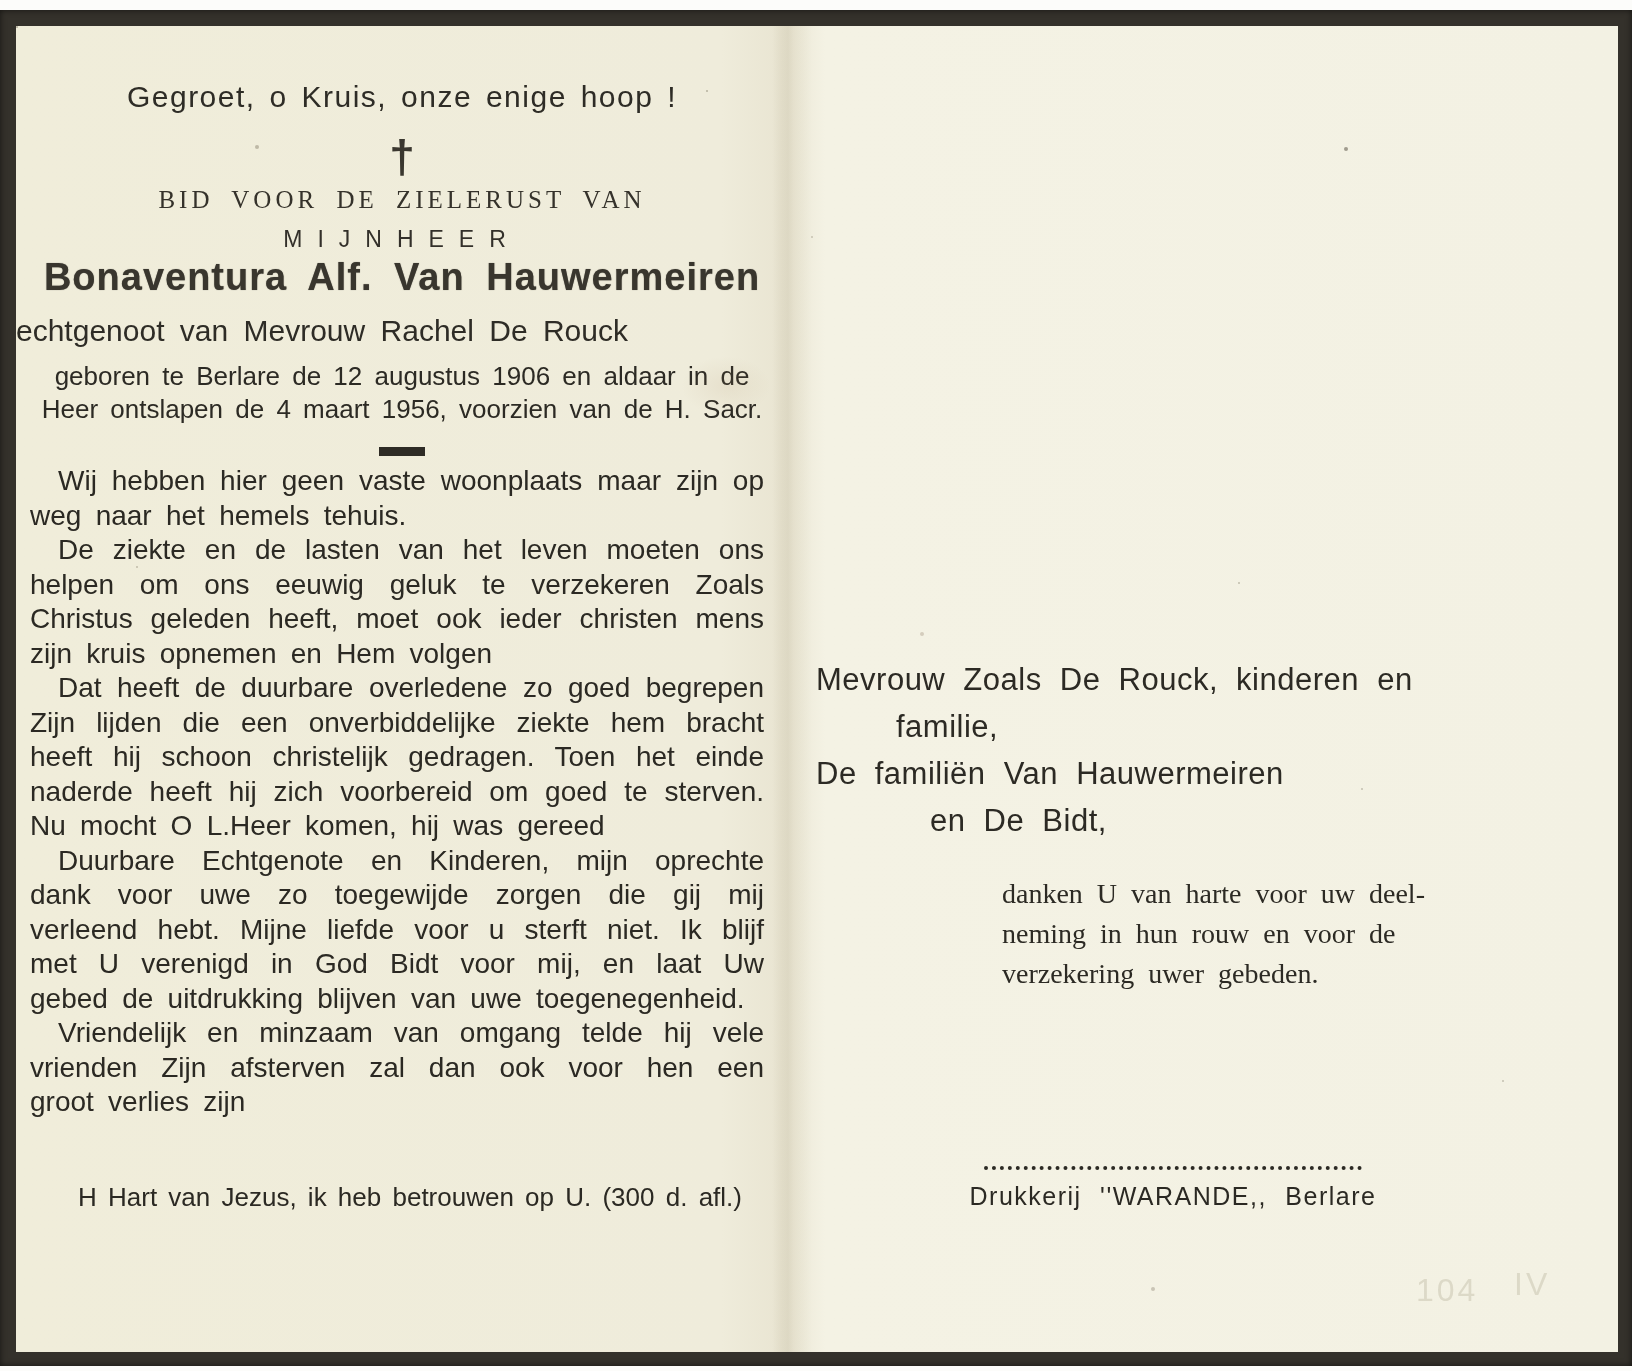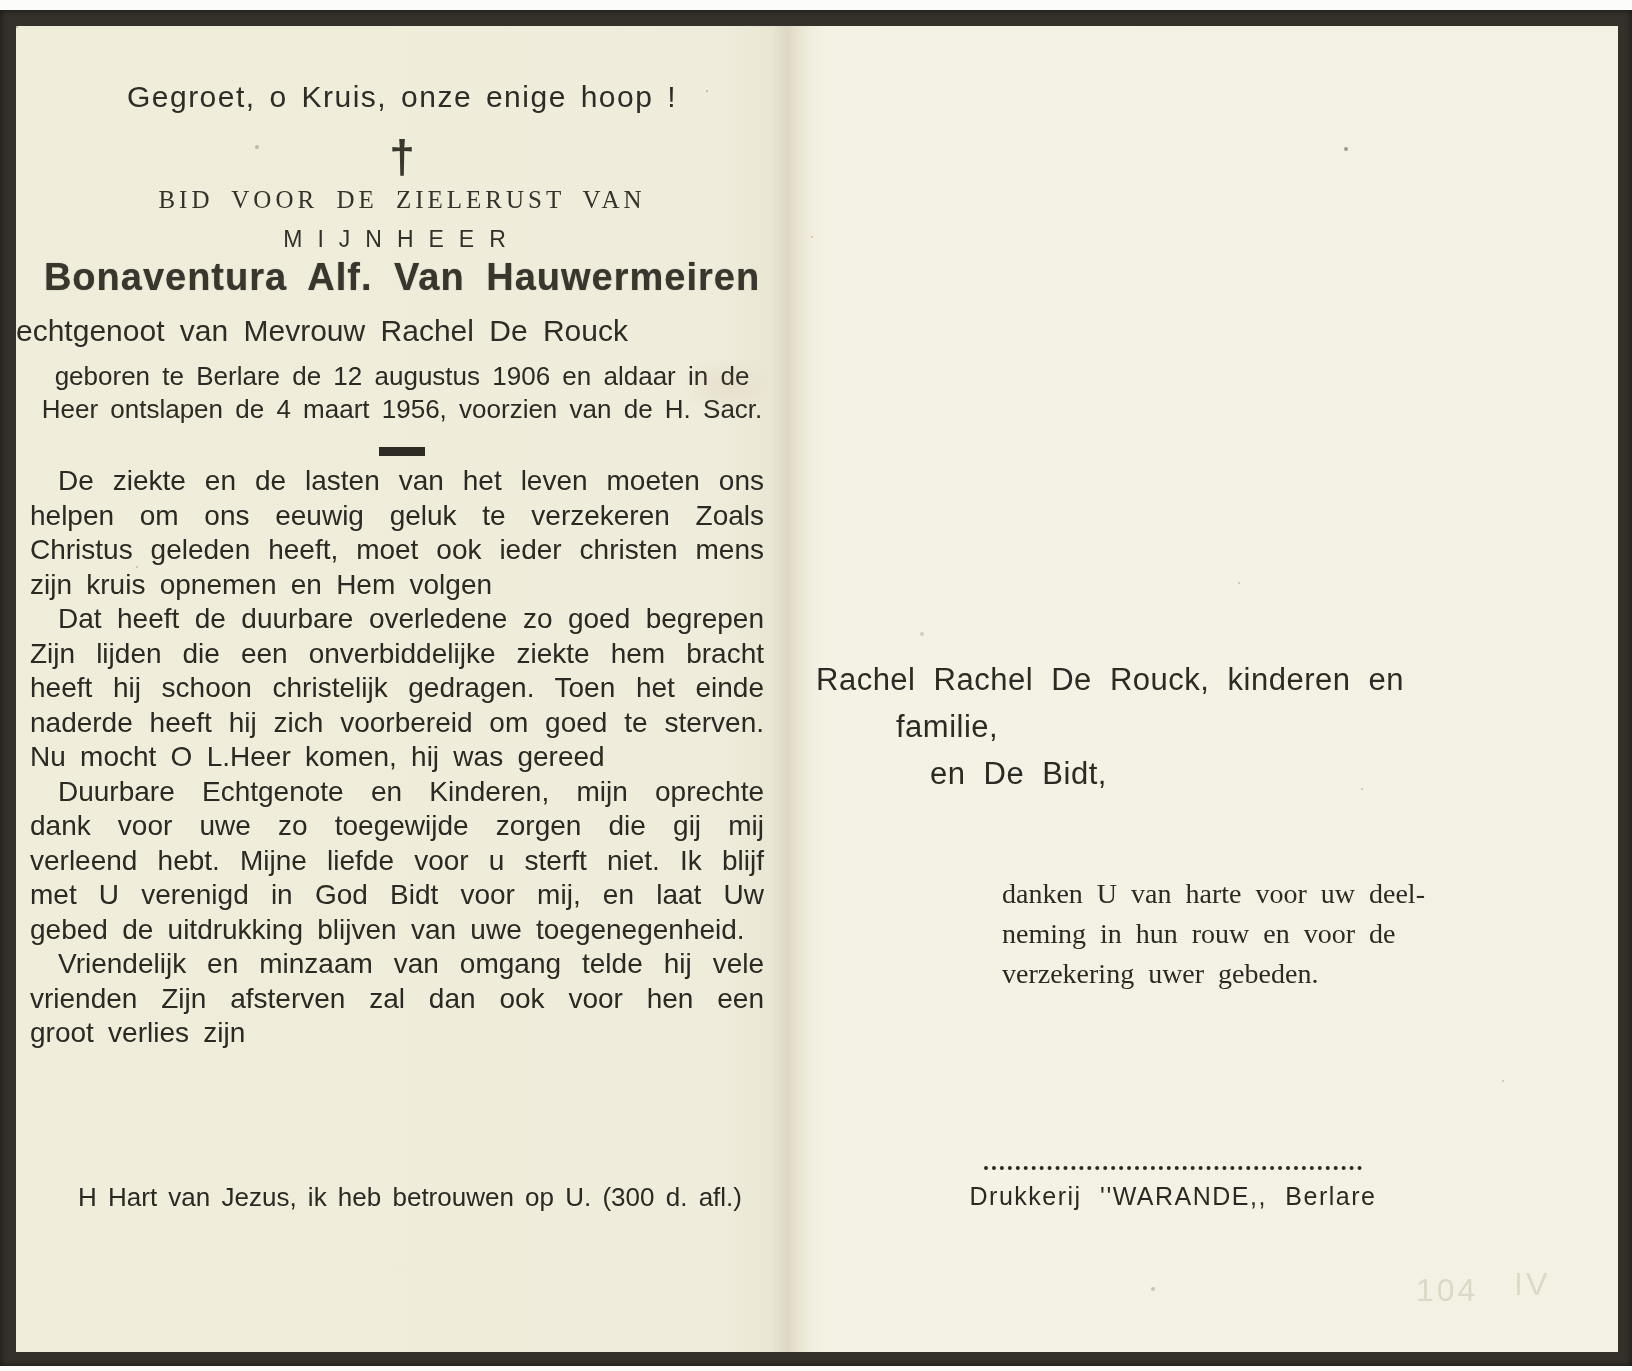--- a/index.html
+++ b/index.html
@@ -93,35 +93,37 @@
     <div class="pray">BID VOOR DE ZIELERUST VAN</div>
     <div class="honorific">MIJNHEER</div>
     <div class="name">Bonaventura Alf. Van Hauwermeiren</div>
     <div class="spouse">echtgenoot van Mevrouw Rachel De Rouck</div>
     <div class="dates">
       <div>geboren te Berlare de 12 augustus 1906 en aldaar in de</div>
       <div>Heer ontslapen de 4 maart 1956, voorzien van de H. Sacr.</div>
     </div>
     <div class="divider"></div>
     <div class="bodytext">
+      <p>Wij hebben hier geen vaste woonplaats maar zijn op weg naar het hemels tehuis.</p>
       <p>De ziekte en de lasten van het leven moeten ons helpen om ons eeuwig geluk te verzekeren Zoals Christus geleden heeft, moet ook ieder christen mens zijn kruis opnemen en Hem volgen</p>
       <p>Dat heeft de duurbare overledene zo goed begrepen Zijn lijden die een onverbiddelijke ziekte hem bracht heeft hij schoon christelijk gedragen. Toen het einde naderde heeft hij zich voorbereid om goed te sterven. Nu mocht O L.Heer komen, hij was gereed</p>
       <p>Duurbare Echtgenote en Kinderen, mijn oprechte dank voor uwe zo toegewijde zorgen die gij mij verleend hebt. Mijne liefde voor u sterft niet. Ik blijf met U verenigd in God Bidt voor mij, en laat Uw gebed de uitdrukking blijven van uwe toegenegenheid.</p>
       <p>Vriendelijk en minzaam van omgang telde hij vele vrienden Zijn afsterven zal dan ook voor hen een groot verlies zijn</p>
     </div>
     <div class="invocation">H Hart van Jezus, ik heb betrouwen op U. (300 d. afl.)</div>
     <div class="stain"></div>
   </div>
 
   <div class="fold"></div>
 
   <div class="page-right">
     <div class="mourners">
-      <div>Rachel Rachel De Rouck, kinderen en</div>
+      <div>Mevrouw Zoals De Rouck, kinderen en</div>
       <div class="ind1">familie,</div>
+      <div>De familiën Van Hauwermeiren</div>
       <div class="ind2">en De Bidt,</div>
     </div>
     <div class="thanks">
       <div>danken U van harte voor uw deel-</div>
       <div>neming in hun rouw en voor de</div>
       <div>verzekering uwer gebeden.</div>
     </div>
     <div class="dotted-rule"></div>
     <div class="printer">Drukkerij ''WARANDE,, Berlare</div>
     <div class="ghost g1">104</div>

